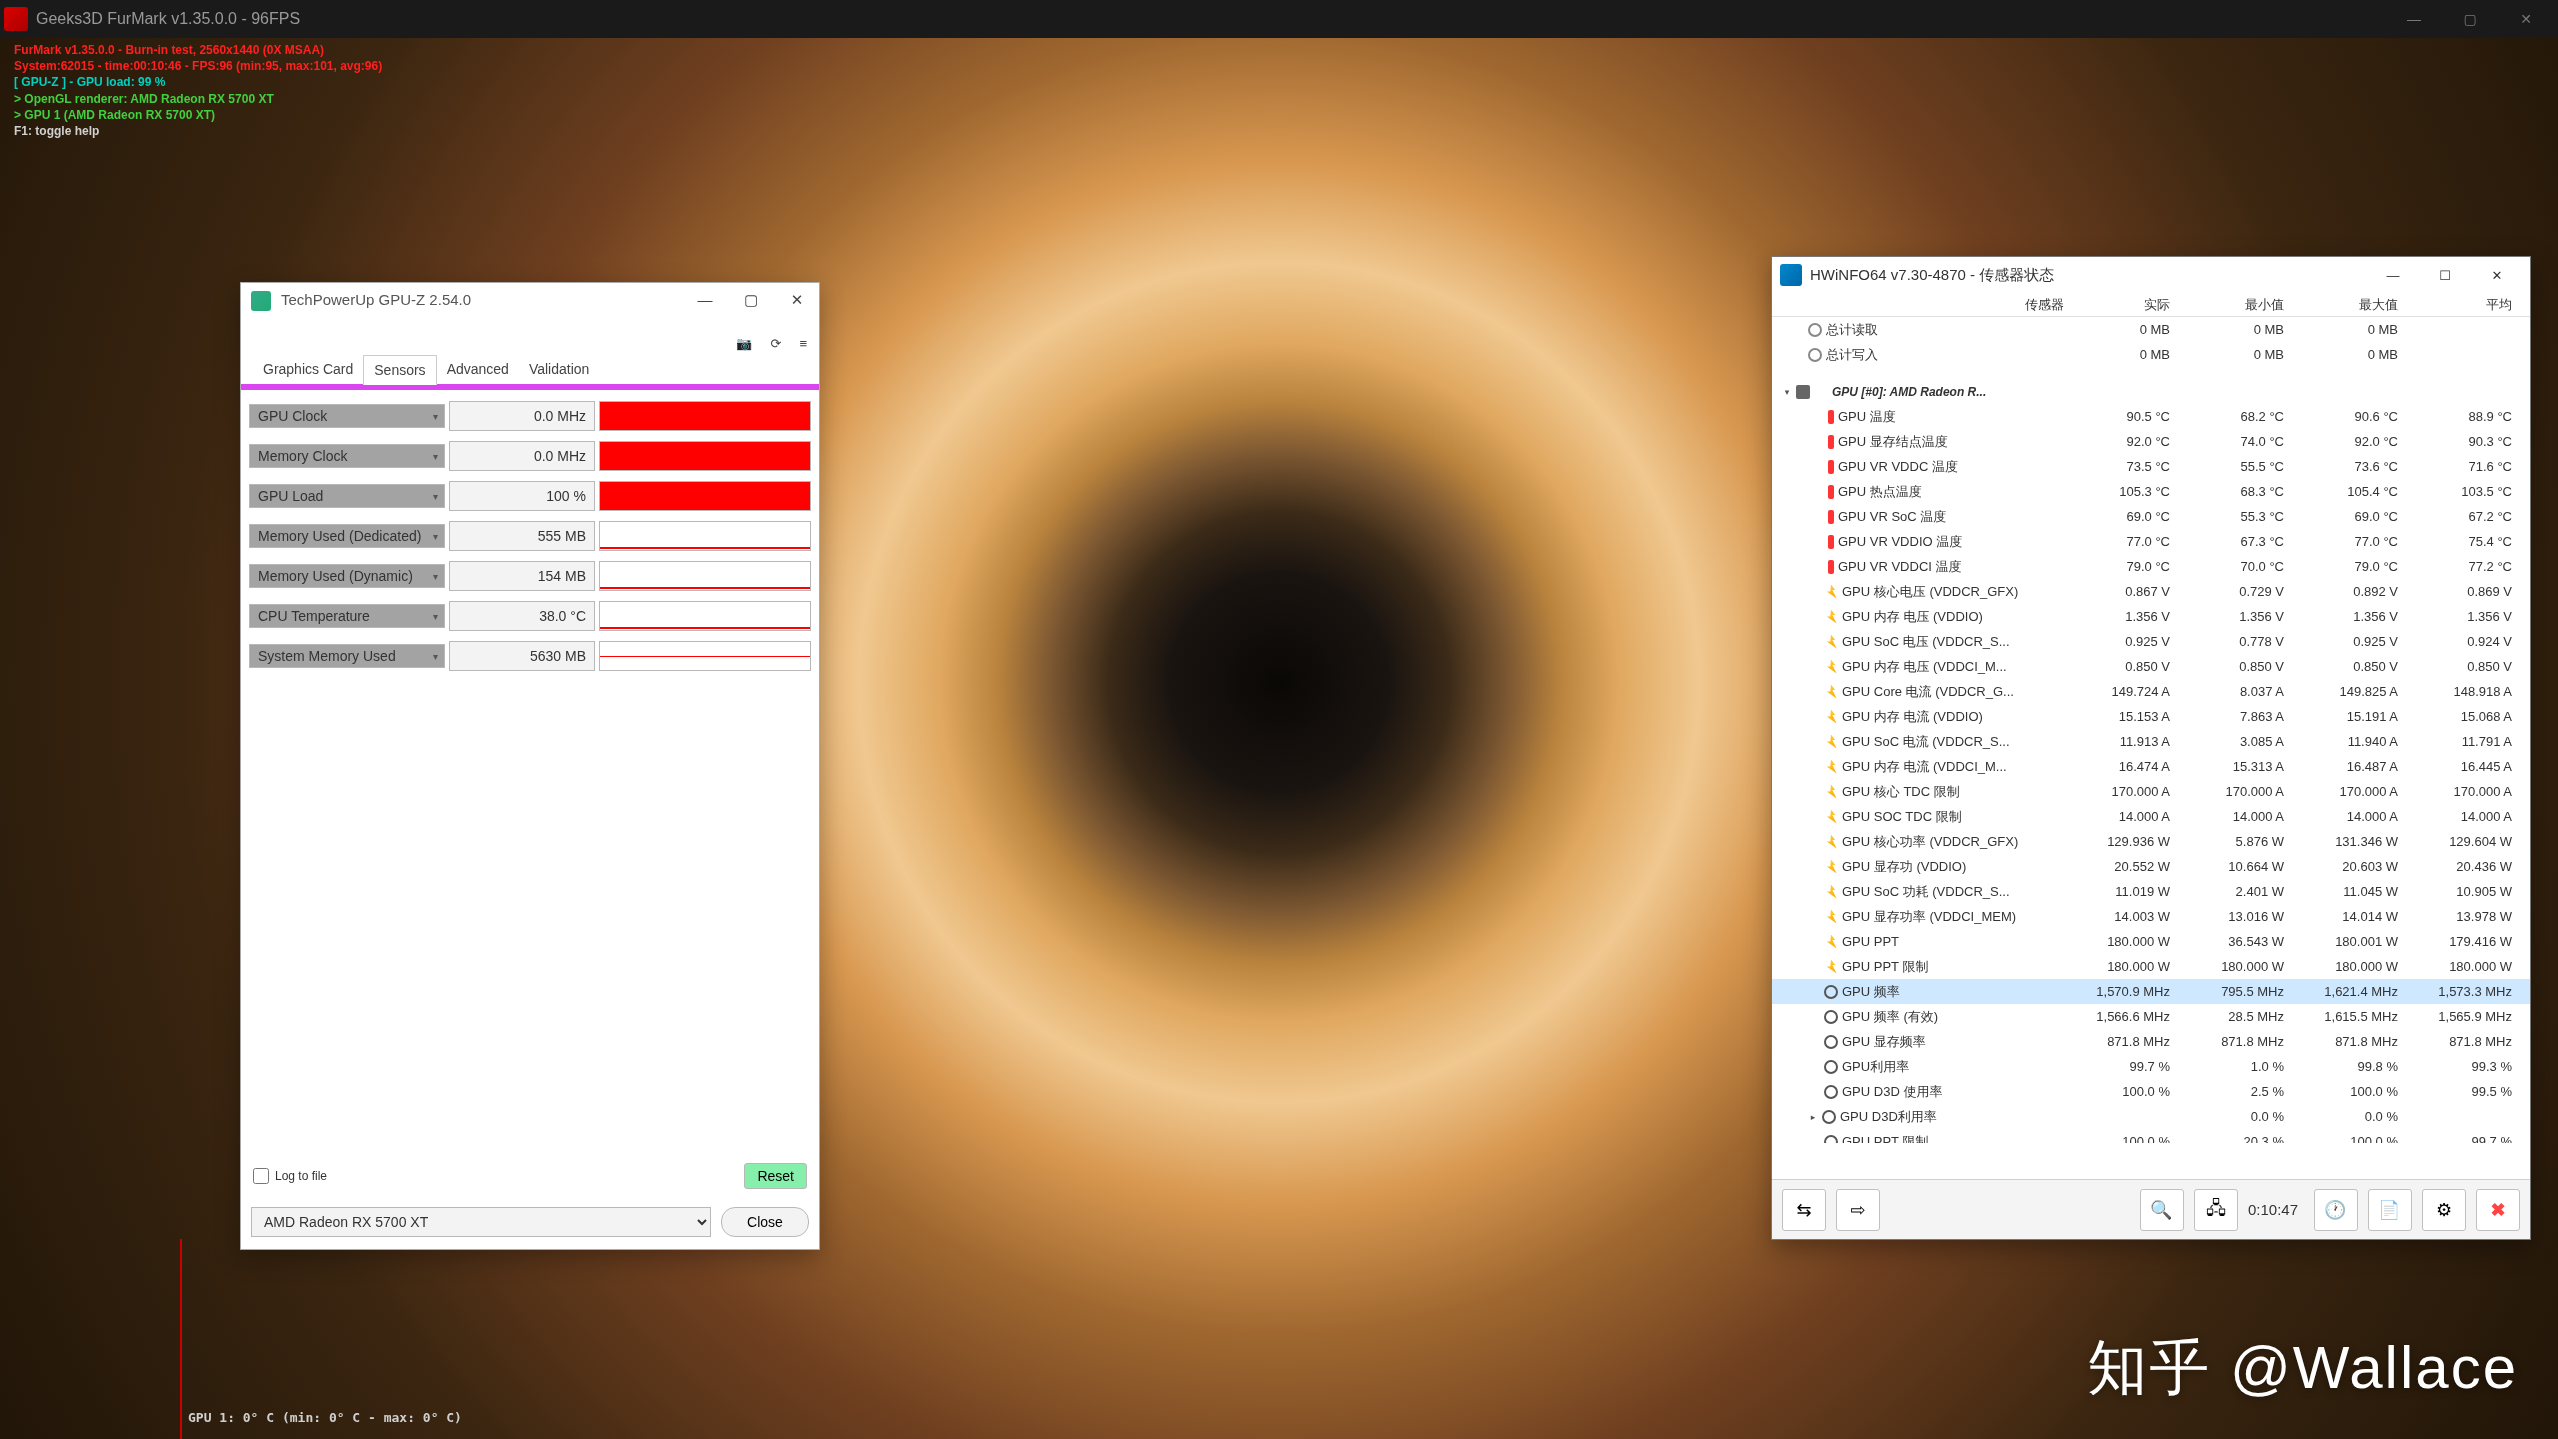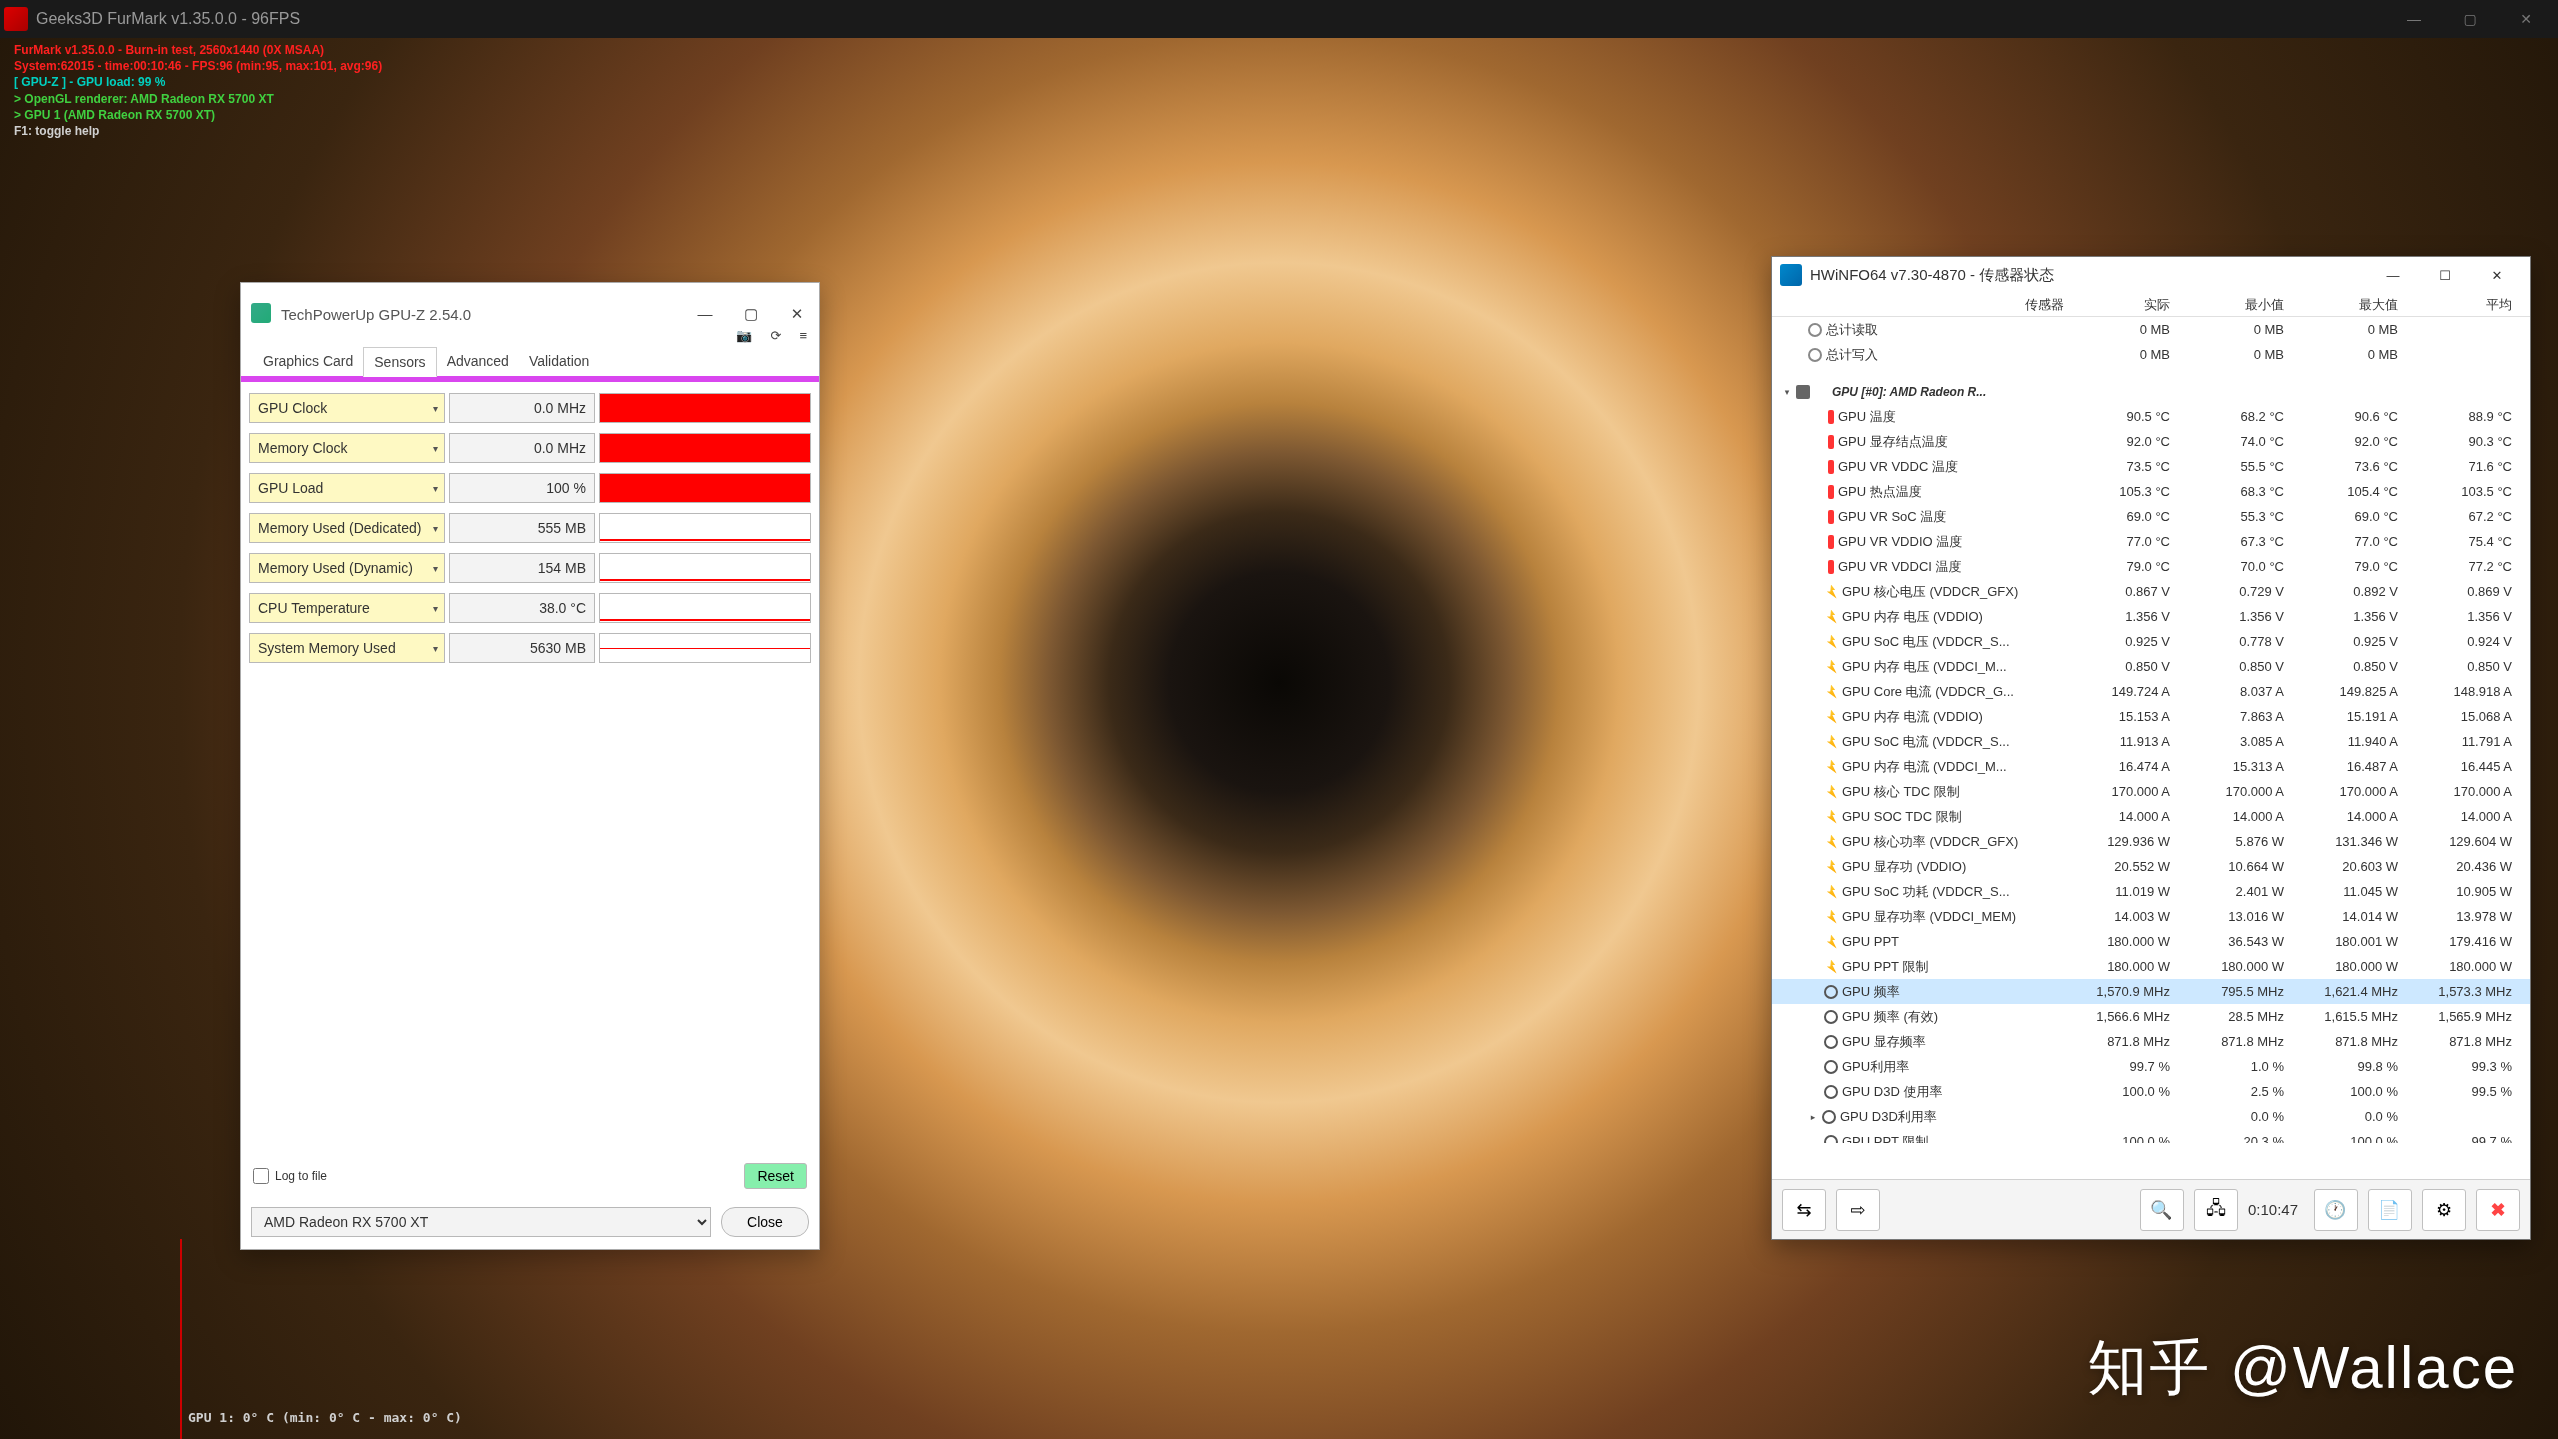--- a/index.html
+++ b/index.html
@@ -13,33 +13,33 @@
 .furmark-render{position:absolute;left:0;top:38px;width:2558px;height:1401px;background:radial-gradient(circle at 50% 46%,#0a0805 0px,#1a1410 110px,#3b2a18 170px,#7d5832 230px,#b8823d 280px,#e0a860 340px,#f0c890 420px,#d89850 520px,#a06830 650px,#704020 820px,#3a2510 1100px,#201508 1500px);}
 .fm-overlay{position:absolute;left:14px;top:4px;line-height:1.35;font-family:Consolas,monospace;font-size:14px;font-weight:bold;}
 .fm-ov-red{color:#ff2020;}
 .fm-ov-cyan{color:#00d0c0;}
 .fm-ov-green{color:#40d040;}
 .fm-ov-white{color:#d0d0d0;}
 .fm-bottom-status{position:absolute;left:188px;bottom:14px;color:#d0d0d0;font-family:Consolas,monospace;font-size:13px;font-weight:bold;}
 .fm-red-line{position:absolute;left:180px;bottom:0;width:2px;height:200px;background:#c00;}
 .watermark{position:absolute;right:40px;bottom:30px;color:#fff;font-size:60px;font-weight:300;letter-spacing:2px;text-shadow:0 2px 8px rgba(0,0,0,0.4);}
 .gpuz-window{position:absolute;left:240px;top:282px;width:580px;height:968px;background:#fff;border:1px solid #aaa;box-shadow:0 8px 24px rgba(0,0,0,0.3);}
-.gpuz-titlebar{height:40px;background:#fff;display:flex;align-items:flex-end;padding:0 10px;}
+.gpuz-titlebar{height:40px;background:#fff;display:flex;align-items:flex-start;padding:0 10px;margin-top:8px;}
 .gpuz-icon{width:20px;height:20px;background:linear-gradient(135deg,#3a8,#2a7);border-radius:3px;margin-right:10px;}
 .gpuz-title{color:#555;font-size:15px;}
 .gpuz-winctrl{margin-left:auto;display:flex;gap:22px;}
 .gpuz-winbtn{width:24px;text-align:center;color:#444;font-size:15px;}
 .gpuz-toolbar{height:24px;display:flex;justify-content:flex-end;align-items:center;padding:0 12px;gap:18px;}
 .gpuz-toolbtn{color:#444;font-size:13px;}
 .gpuz-tabs{display:flex;padding:0 12px;border-bottom:6px solid #d946ef;}
 .gpuz-tab{padding:6px 10px;color:#444;font-size:14px;}
 .gpuz-tab.active{border:1px solid #ccc;border-bottom:1px solid #fff;margin-bottom:-1px;background:#fff;}
 .gpuz-body{padding:6px 8px;}
 .gpuz-row{display:flex;align-items:center;height:40px;gap:4px;}
-.gpuz-label{width:196px;height:30px;border:1px solid #b8b8b8;background:#fef9c3;display:flex;align-items:center;padding:0 8px;color:#333;font-size:14px;position:relative;}
+.gpuz-label{width:196px;height:24px;border:1px solid #b8b8b8;background:#a3a3a3;display:flex;align-items:center;padding:0 8px;color:#333;font-size:14px;position:relative;}
 .gpuz-label::after{content:"▾";position:absolute;right:6px;color:#555;font-size:10px;}
 .gpuz-value{width:146px;height:30px;border:1px solid #b8b8b8;background:#f3f3f3;display:flex;align-items:center;justify-content:flex-end;padding:0 8px;color:#333;font-size:14px;}
 .gpuz-graph{flex:1;height:30px;border:1px solid #b8b8b8;background:#fff;position:relative;overflow:hidden;}
 .gpuz-graph-fill-red{position:absolute;left:0;top:0;width:100%;height:100%;background:#ff0000;}
 .gpuz-graph-line-red{position:absolute;left:0;bottom:1px;width:100%;height:2px;background:#ff0000;}
 .gpuz-graph-line-mid{position:absolute;left:0;top:50%;width:100%;height:1px;background:#ff0000;}
 .gpuz-footer{position:absolute;left:0;bottom:52px;width:100%;padding:8px 12px;display:flex;align-items:center;justify-content:space-between;}
 .gpuz-checkbox{display:flex;align-items:center;gap:6px;font-size:14px;color:#333;}
 .gpuz-checkbox input{width:16px;height:16px;}
 .gpuz-reset{padding:4px 12px;border:1px solid #b8b8b8;background:#86efac;border-radius:3px;font-size:14px;}

